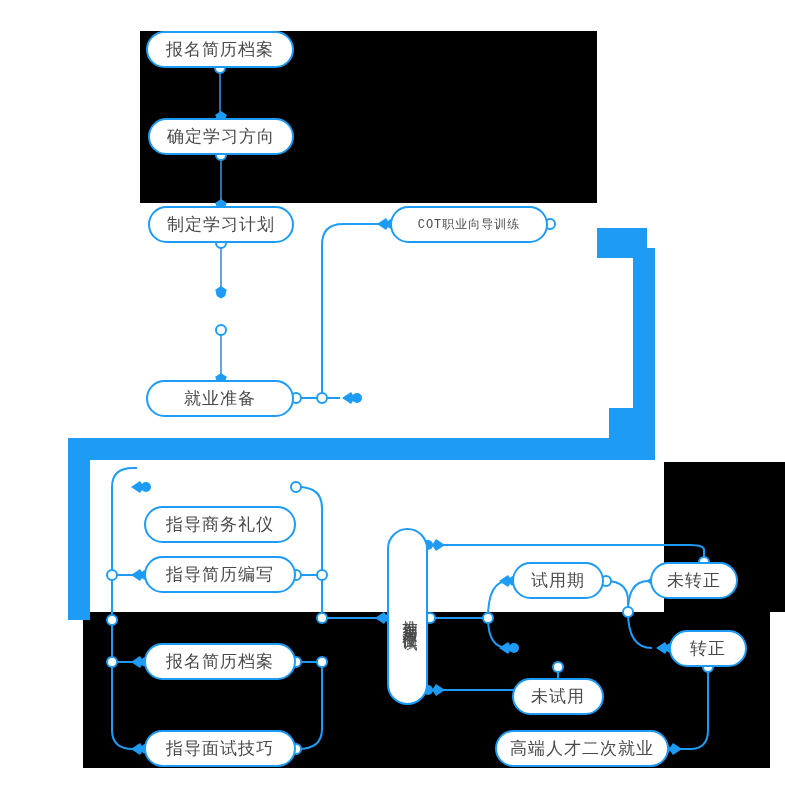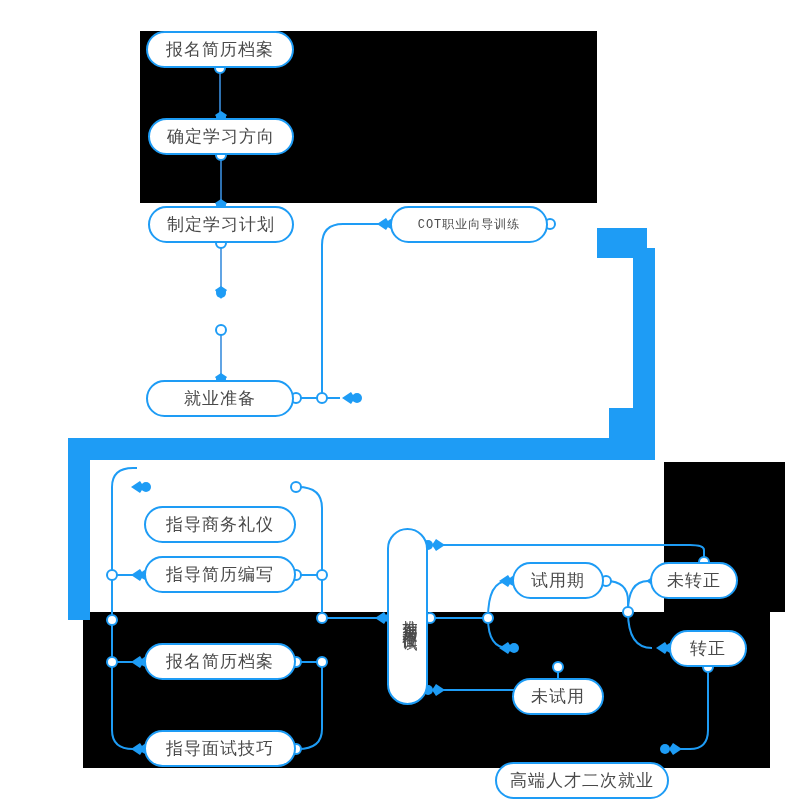--- a/index.html
+++ b/index.html
@@ -218,15 +218,15 @@
   <div class="node vert" style="left:387px;top:528px;width:41px;height:177px;font-size:15px;">推荐到用人单位面试</div>
 
   <div class="node" style="left:512px;top:562px;width:92px;height:37px;">试用期</div>
 
   <div class="node" style="left:512px;top:630px;width:92px;height:37px;margin-top:48px;">未试用</div>
 
   <div class="node" style="left:650px;top:562px;width:88px;height:37px;">未转正</div>
 
   <div class="node" style="left:669px;top:630px;width:78px;height:37px;">转正</div>
 
-  <div class="node" style="left:495px;top:730px;width:174px;height:37px;margin-top:32px;">高端人才二次就业</div>
+  <div class="node" style="left:495px;top:730px;width:174px;height:37px;">高端人才二次就业</div>
 
 </div>
 
 </body></html>

